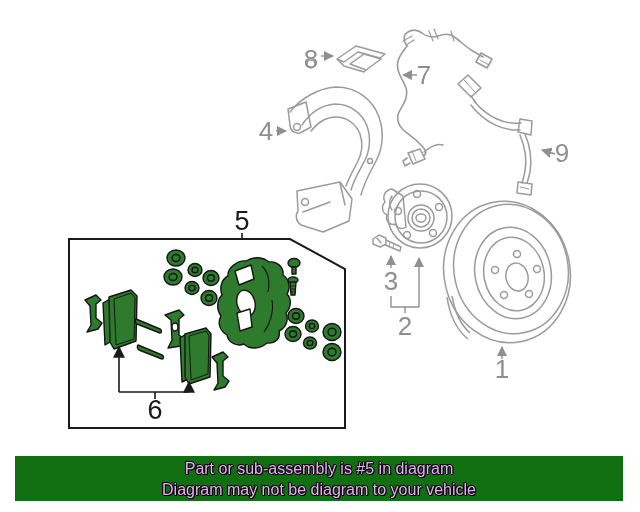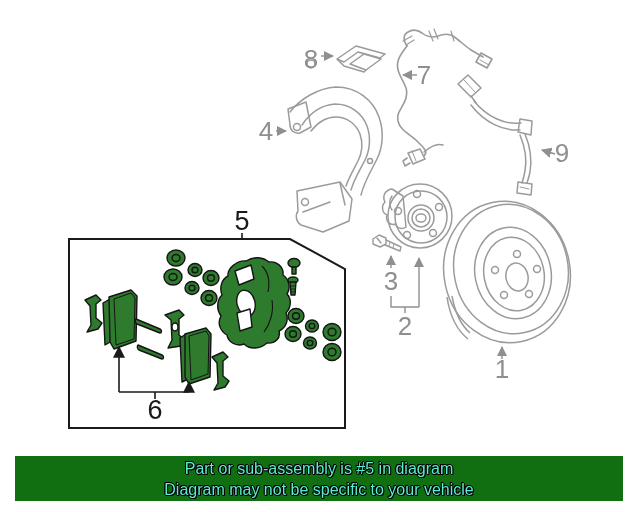--- a/index.html
+++ b/index.html
@@ -5,21 +5,21 @@
   html,body{margin:0;padding:0;background:#fff;}
   .stage{
     position:relative;width:640px;height:512px;background:#ffffff;
     font-family:"Liberation Sans",sans-serif;overflow:hidden;
   }
   .diagram-svg{position:absolute;left:0;top:0;}
   .num{font-family:"Liberation Sans",sans-serif;font-size:26px;fill:#8f8f8f;}
   .num-hl{font-family:"Liberation Sans",sans-serif;font-size:27px;fill:#1a1a1a;}
   .banner{
     position:absolute;left:15px;top:456px;width:608px;height:45px;
-    background:#116e11;color:#5eead4;
+    background:#116e11;color:#f0abfc;
     display:flex;flex-direction:column;align-items:center;justify-content:center;
     font-size:16px;line-height:21px;text-align:center;
     text-shadow:1px 0 0 #000,-1px 0 0 #000,0 1px 0 #000,0 -1px 0 #000,1px 1px 0 #000,-1px -1px 0 #000;
   }
 </style>
 </head>
 <body>
 
 <div class="stage">
   <svg class="diagram-svg" width="640" height="512" viewBox="0 0 640 512">
@@ -210,15 +210,15 @@
       <path d="M119,392 L189,392 M155,392 L155,399"></path>
     </g>
     <g text-anchor="middle">
       <text class="num-hl" x="242" y="230">5</text>
       <text class="num-hl" x="155" y="419">6</text>
     </g>
   </svg>
 
   <div class="banner">
     <span>Part or sub-assembly is #5 in diagram</span>
-    <span>Diagram may not be specific to your vehicle</span>
+    <span>Diagram may not be diagram to your vehicle</span>
   </div>
 </div>
 
 </body></html>

